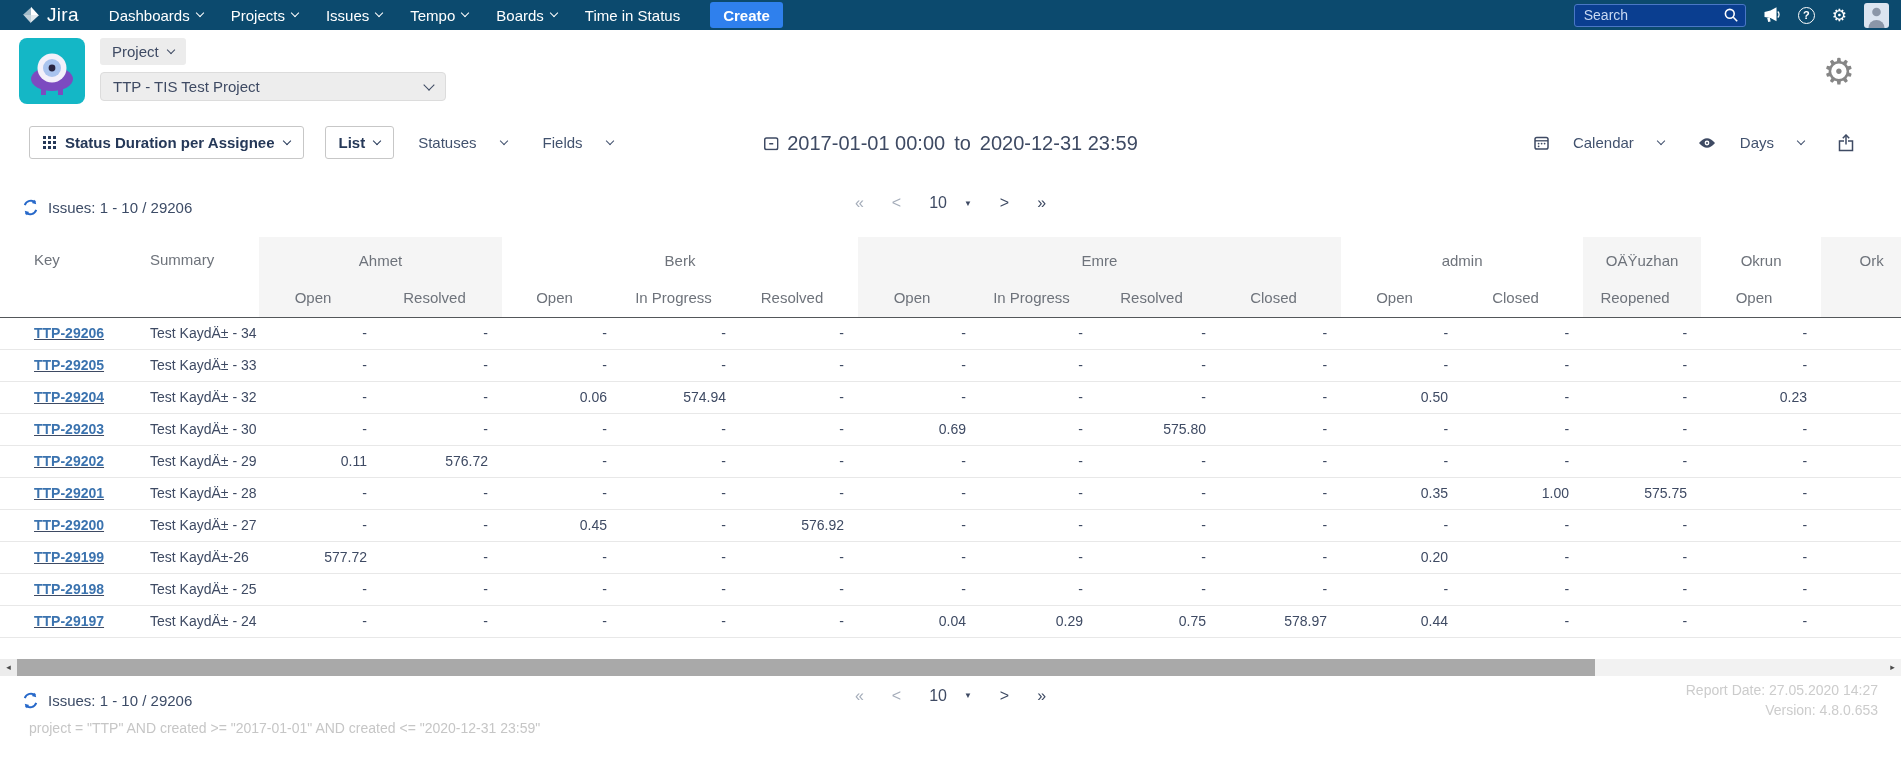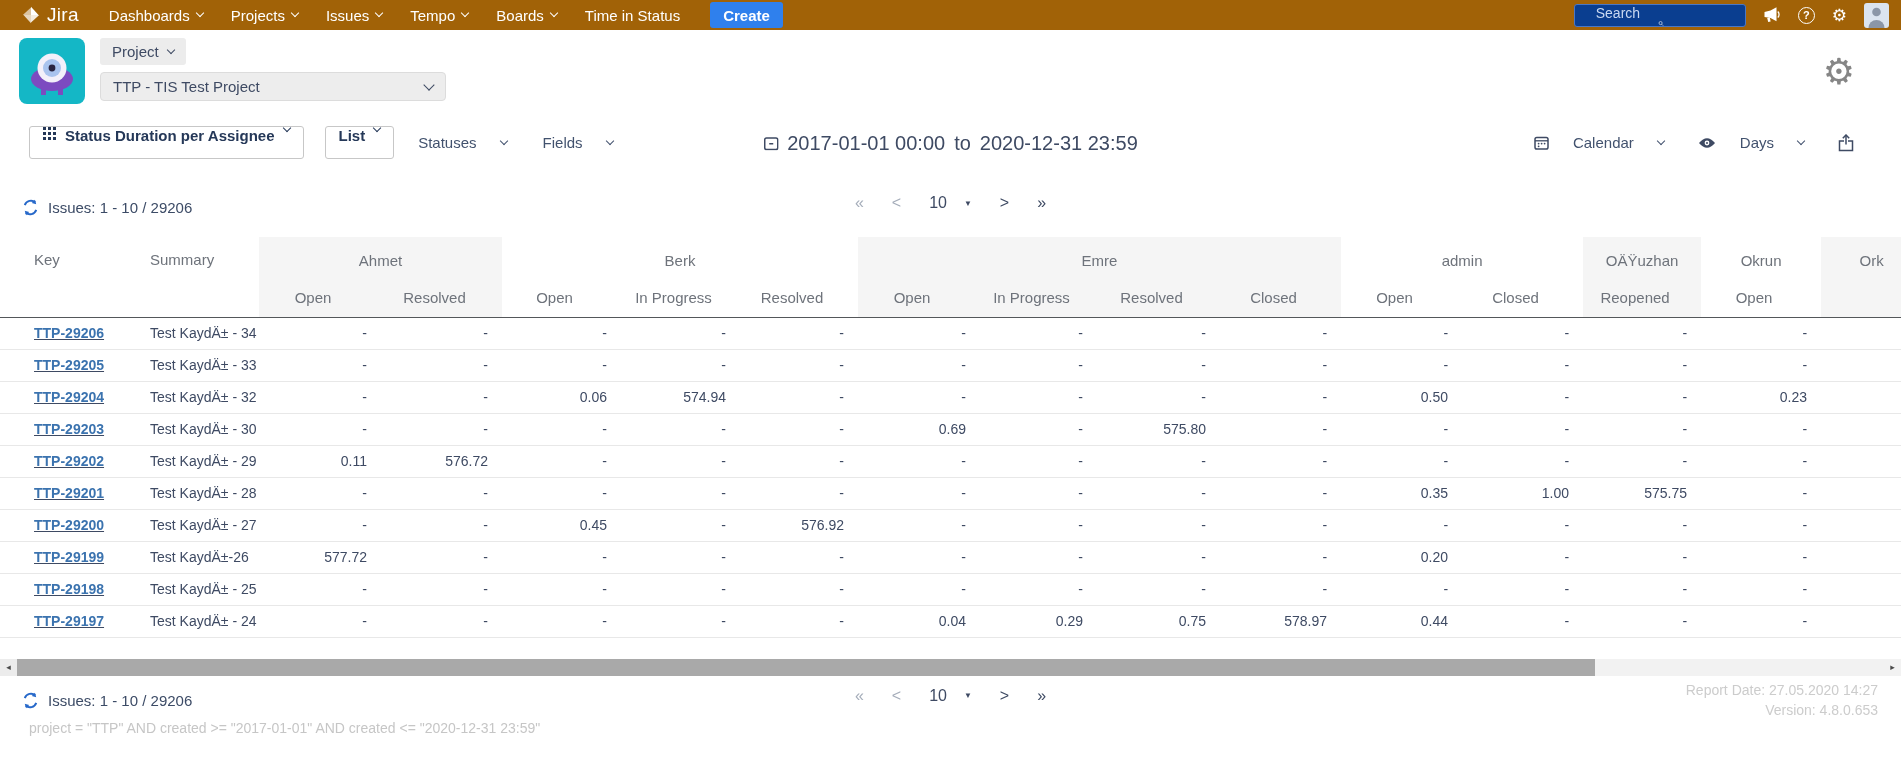--- a/index.html
+++ b/index.html
@@ -1,44 +1,44 @@
 <!DOCTYPE html>
 <html><head>
 <meta charset="utf-8">
 <style>
   * { margin:0; padding:0; box-sizing:border-box; }
   html,body { width:1901px; height:778px; overflow:hidden; }
   body { font-family:"Liberation Sans", sans-serif; background:#fff; color:#42526e; }
 
   
-  .navbar { height:30px; background:#a16207; display:flex; align-items:center; color:#fff; padding:0 12px 0 14px; }
+  .navbar { height:30px; background:#0c4a6e; display:flex; align-items:center; color:#fff; padding:0 12px 0 14px; }
   .logo { display:flex; align-items:center; gap:7px; margin:0 16px 0 8px; cursor:pointer; }
   .logo-text { font-size:19px; font-weight:500; letter-spacing:.3px; }
   .nav-item { display:flex; align-items:center; gap:7px; font-size:15px; height:30px; padding:0 14px; cursor:pointer; white-space:nowrap; }
   .chev { display:inline-block; width:6px; height:6px; border-right:1.6px solid currentColor; border-bottom:1.6px solid currentColor; transform:rotate(45deg); position:relative; top:-2px; }
   .chev.big { width:8px; height:8px; }
   .create-btn { margin-left:16px; background:#2f80ed; border:none; color:#fff; font-family:inherit; font-size:15px; font-weight:600; border-radius:3px; height:26px; padding:0 13px; cursor:pointer; }
   .nav-right { margin-left:auto; display:flex; align-items:center; gap:17px; }
-  .search-box { width:172px; height:23px; background:#0a3e90; border:1px solid #4a77c5; border-radius:3px; display:flex; align-items:center; justify-content:space-between; padding:0 7px 0 9px;flex-direction:column; }
+  .search-box { width:172px; height:23px; background:#0a3e90; border:1px solid #4a77c5; border-radius:3px; display:flex; align-items:center; justify-content:space-between; padding:0 7px 0 9px; }
   .search-box input { background:transparent; border:none; outline:none; color:#fff; font-family:inherit; font-size:14px; width:130px; }
   .search-box input::placeholder { color:#c9d9f2; }
   .help-badge { width:17px; height:17px; border:1.5px solid #fff; border-radius:50%; font-size:11px; font-weight:700; display:flex; align-items:center; justify-content:center; }
   .nav-gear { font-size:17px; line-height:1; cursor:pointer; }
   .icon-btn { display:flex; align-items:center; cursor:pointer; }
 
   
   .project-header { position:relative; padding:8px 0 0 19px; display:flex; gap:15px; }
   .project-controls { display:flex; flex-direction:column; gap:7px; }
   .project-btn { height:27px; background:#ececec; border:none; border-radius:3px; font-family:inherit; font-size:15px; color:#3e4a63; display:inline-flex; align-items:center; gap:9px; padding:0 12px; width:fit-content; cursor:pointer; }
   .project-select { width:346px; height:29px; background:#ededed; border:1px solid #dcdcdc; border-radius:4px; display:flex; align-items:center; justify-content:space-between; padding:0 12px; font-size:15px; color:#3e4a63; cursor:pointer; }
   .big-gear { position:absolute; right:46px; top:24px; font-size:36px; line-height:1; color:#868686; cursor:pointer; }
 
   
   .toolbar { display:flex; align-items:center; margin-top:22px; height:33px; padding:0 47px 0 29px; position:relative; }
-  .btn-outline { display:inline-flex; gap:9px; border:1px solid #c7c7c7; border-radius:3px; background:#fff; height:33px; padding:0 13px; font-family:inherit; font-size:15px; font-weight:700; color:#253858; cursor:pointer; }
+  .btn-outline { display:inline-flex; align-items:center; gap:9px; border:1px solid #c7c7c7; border-radius:3px; background:#fff; height:33px; padding:0 13px; font-family:inherit; font-size:15px; font-weight:700; color:#253858; cursor:pointer; }
   .btn-outline .chev { border-color:#253858; }
   .ml21 { margin-left:21px; } .ml24 { margin-left:24px; } .ml36 { margin-left:36px; }
   .btn-plain { display:inline-flex; align-items:center; gap:24px; font-size:15px; color:#42526e; background:none; border:none; font-family:inherit; cursor:pointer; }
   .date-range { position:absolute; left:50%; top:50%; transform:translate(-50%,-50%); display:flex; align-items:center; gap:9px; font-size:20px; color:#3e4a63; cursor:pointer; white-space:nowrap; }
   .toolbar-right { margin-left:auto; display:flex; align-items:center; gap:34px; }
 
   
   .issues-bar { position:relative; height:26px; display:flex; align-items:flex-end; padding-left:22px; font-size:15px; color:#3c4b66; }
   .issues-bar.top { margin-top:31px; }
   .issues-bar.bottom { margin-top:7px; }

